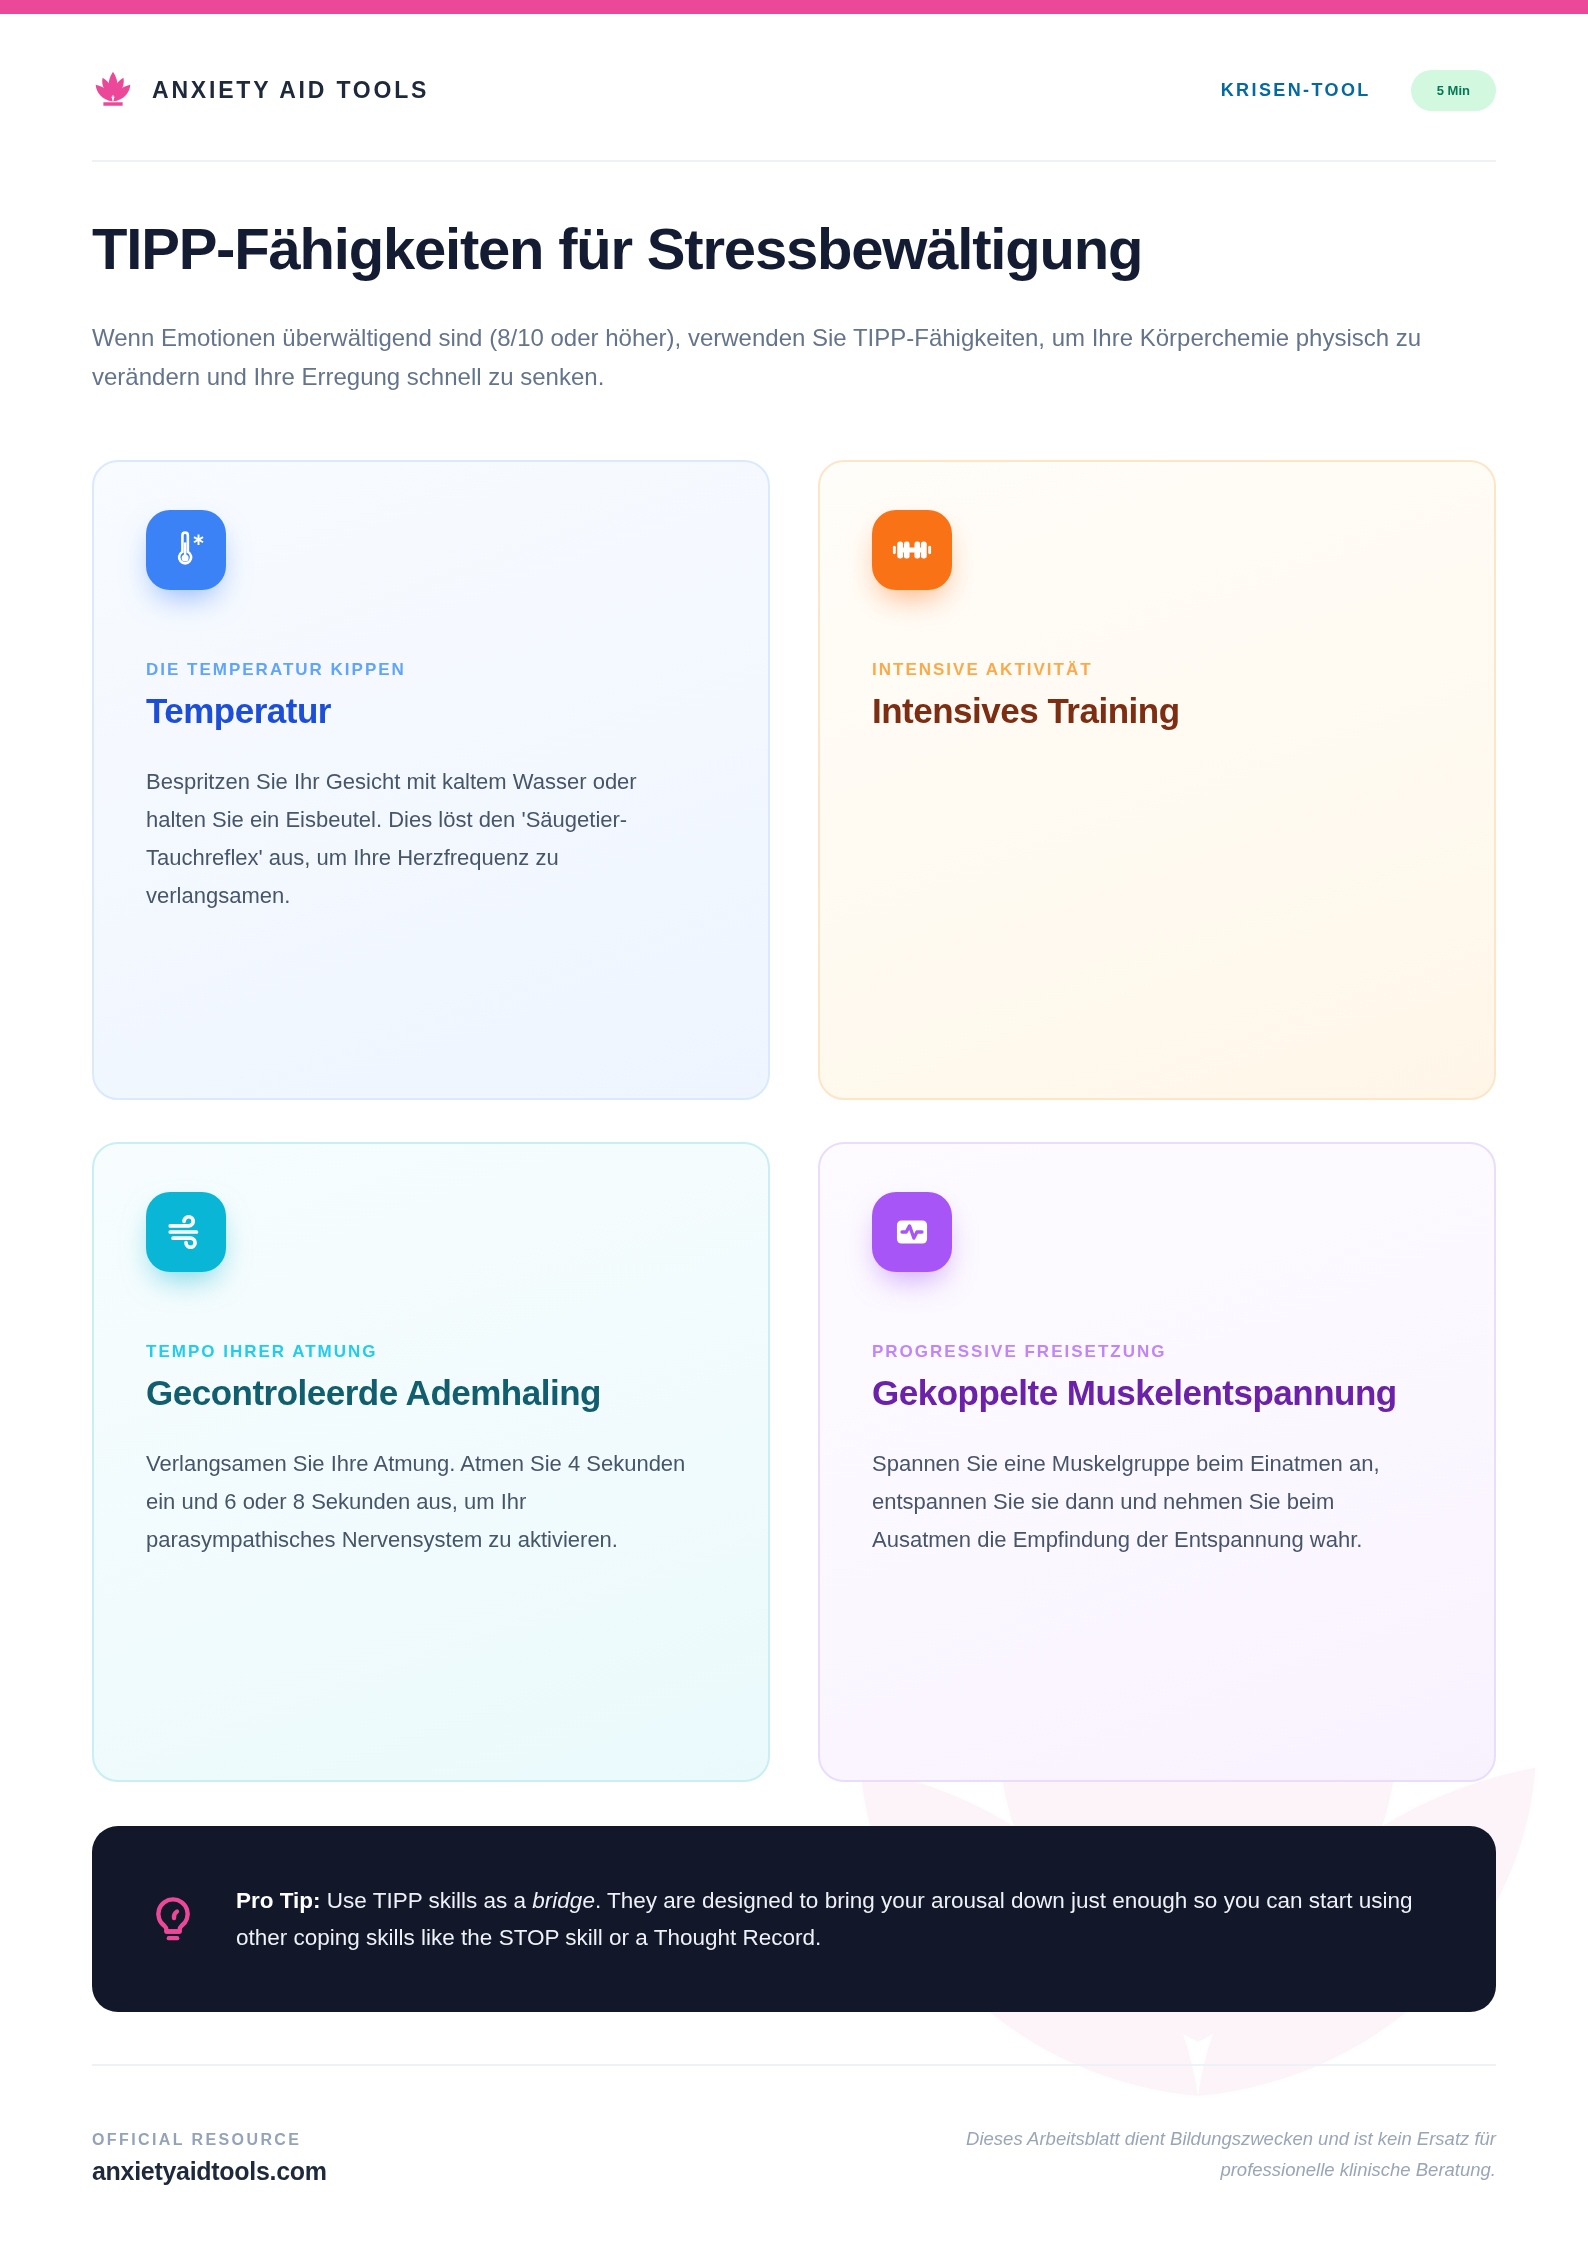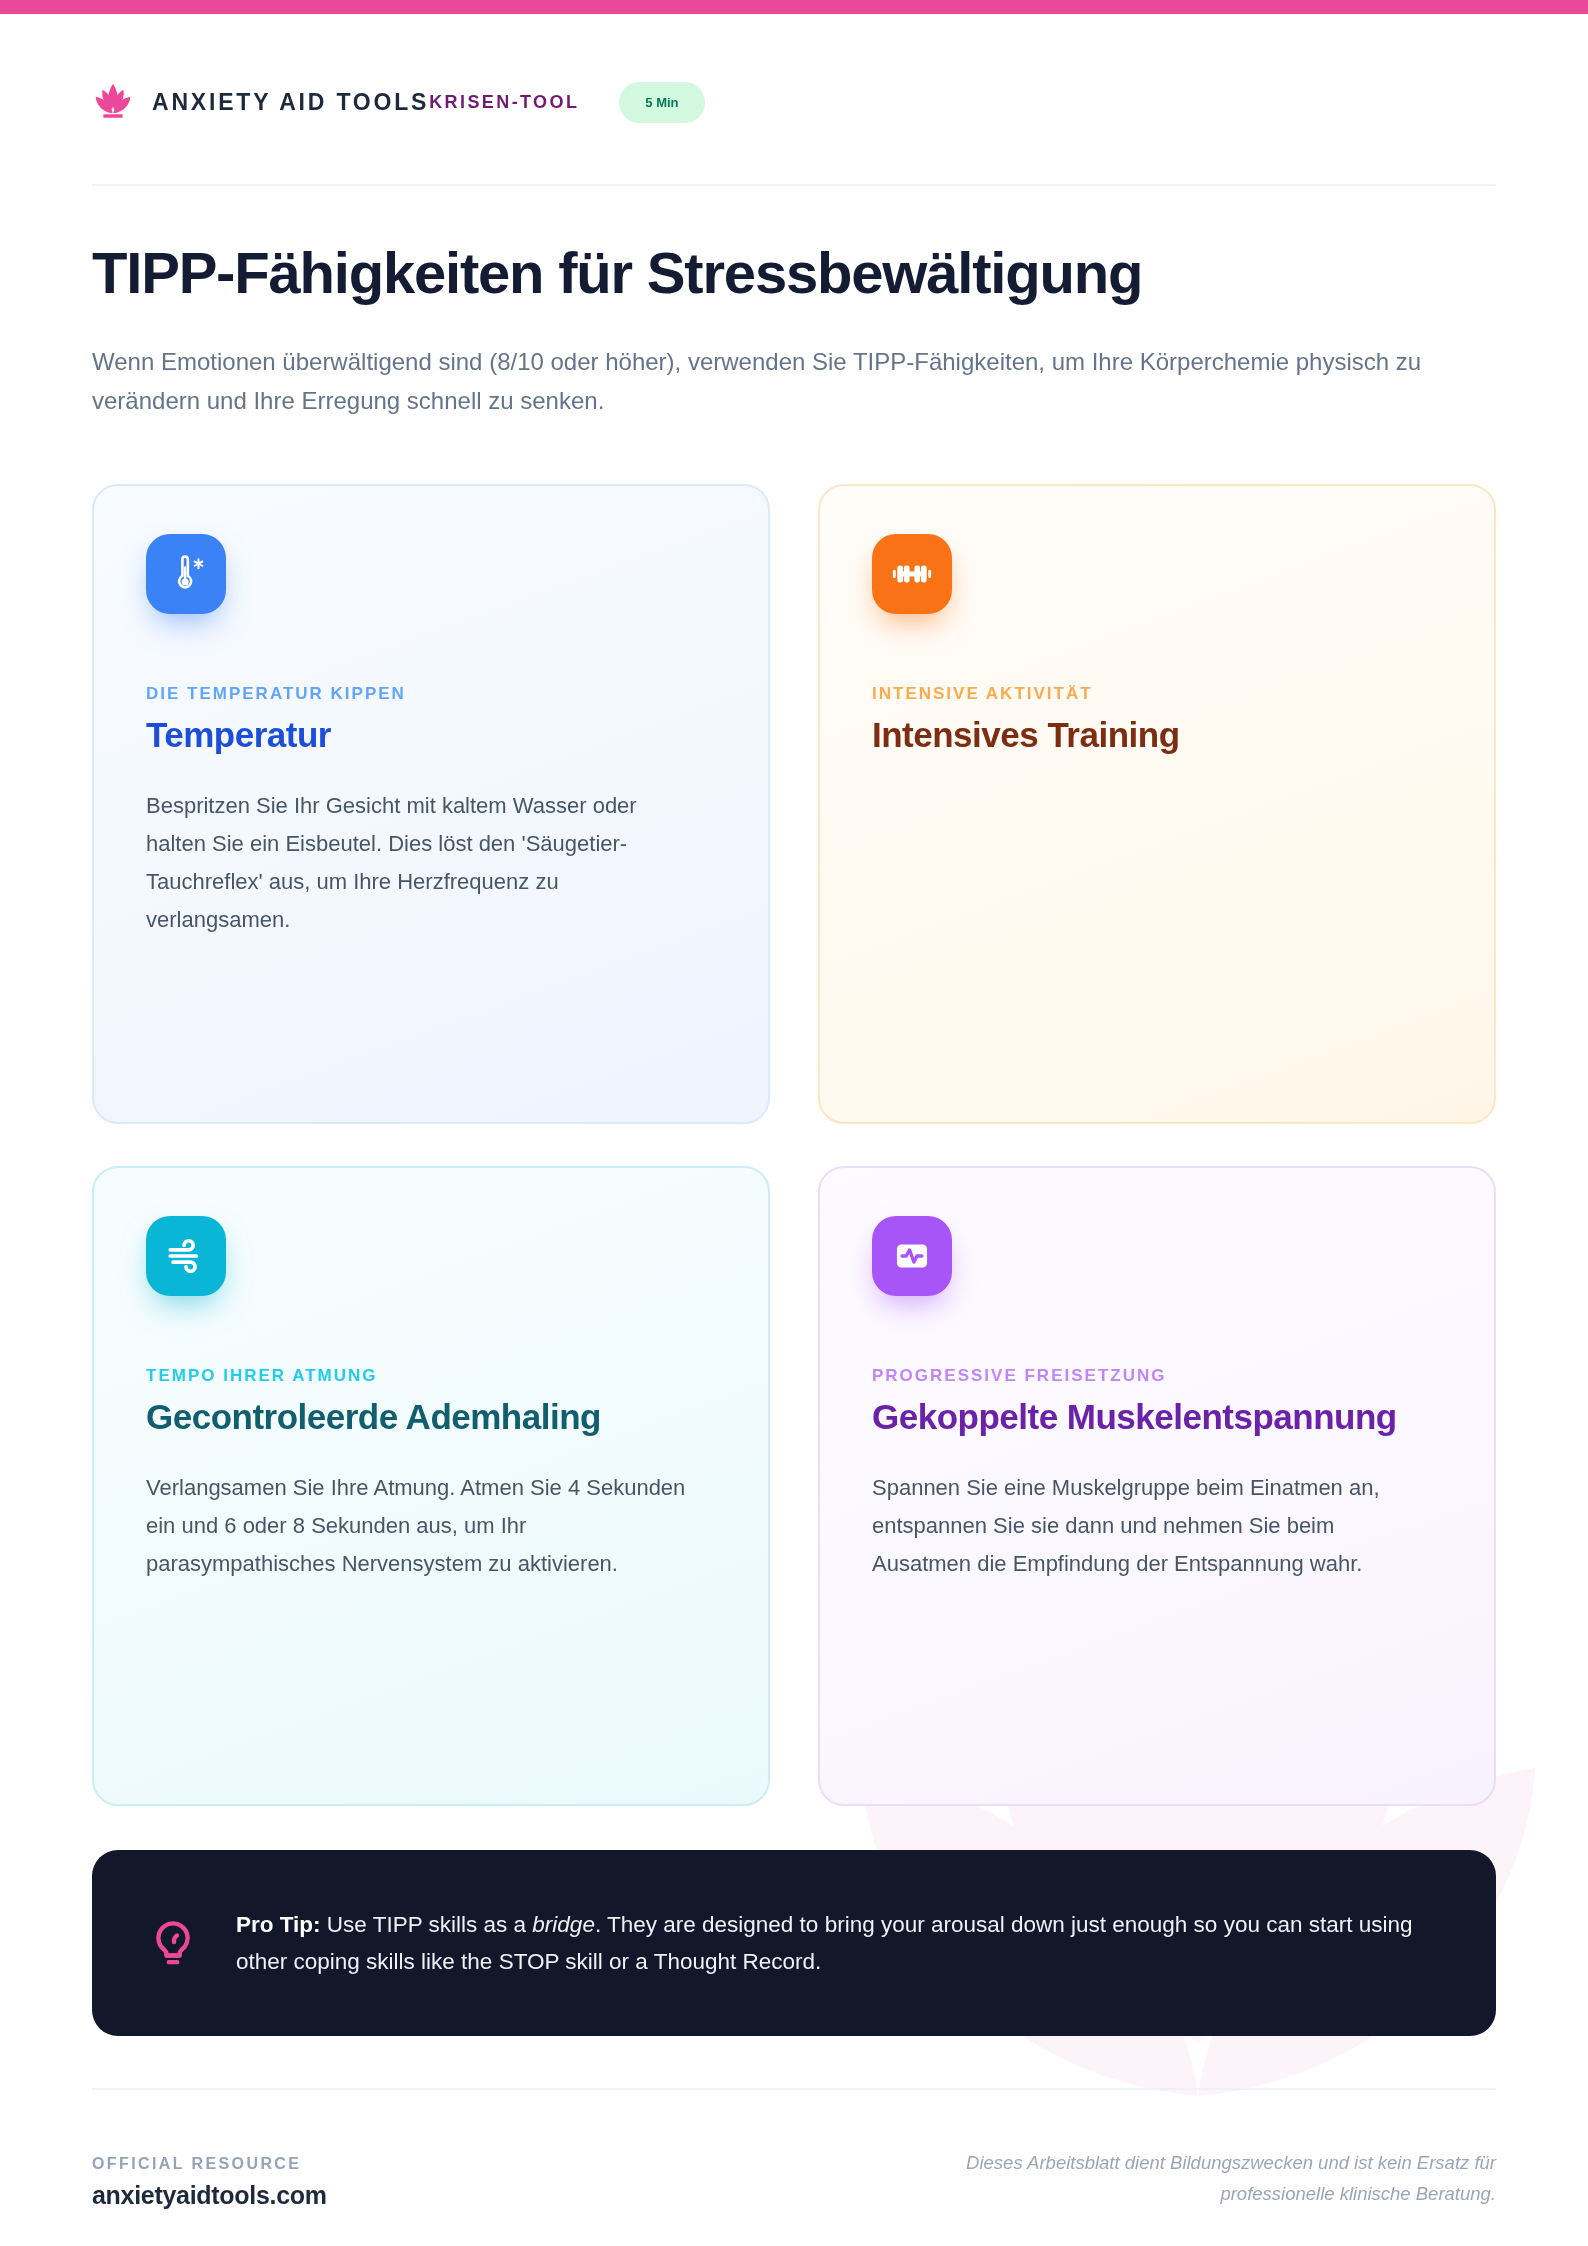--- a/index.html
+++ b/index.html
@@ -45,22 +45,24 @@
     position: absolute;
     top: 14px; left: 0;
     width: 1588px;
     padding: 0 92px;
   }
 
   
   .header {
     display: flex;
     align-items: center;
-    height: 170px;
+    justify-content: space-between;
+    height: 146px;
     padding-top: 6px;
+    gap: 7px;
   }
   .brand {
     display: flex;
     align-items: center;
     gap: 18px;
   }
   .brand-mark { width: 42px; height: 42px; flex: 0 0 auto; }
   .brand-mark svg { width: 100%; height: 100%; display: block; }
   .brand-name {
     font-size: 23px;
@@ -71,21 +73,21 @@
   }
   .header-right {
     display: flex;
     align-items: center;
     gap: 40px;
   }
   .kicker {
     font-size: 18px;
     font-weight: bold;
     letter-spacing: 2.4px;
-    color: #701a75;
+    color: #0369a1;
     white-space: nowrap;
   }
   .time-badge {
     background: #d2f8e0;
     color: #047857;
     font-size: 13px;
     font-weight: bold;
     padding: 13px 26px;
     border-radius: 999px;
     white-space: nowrap;

